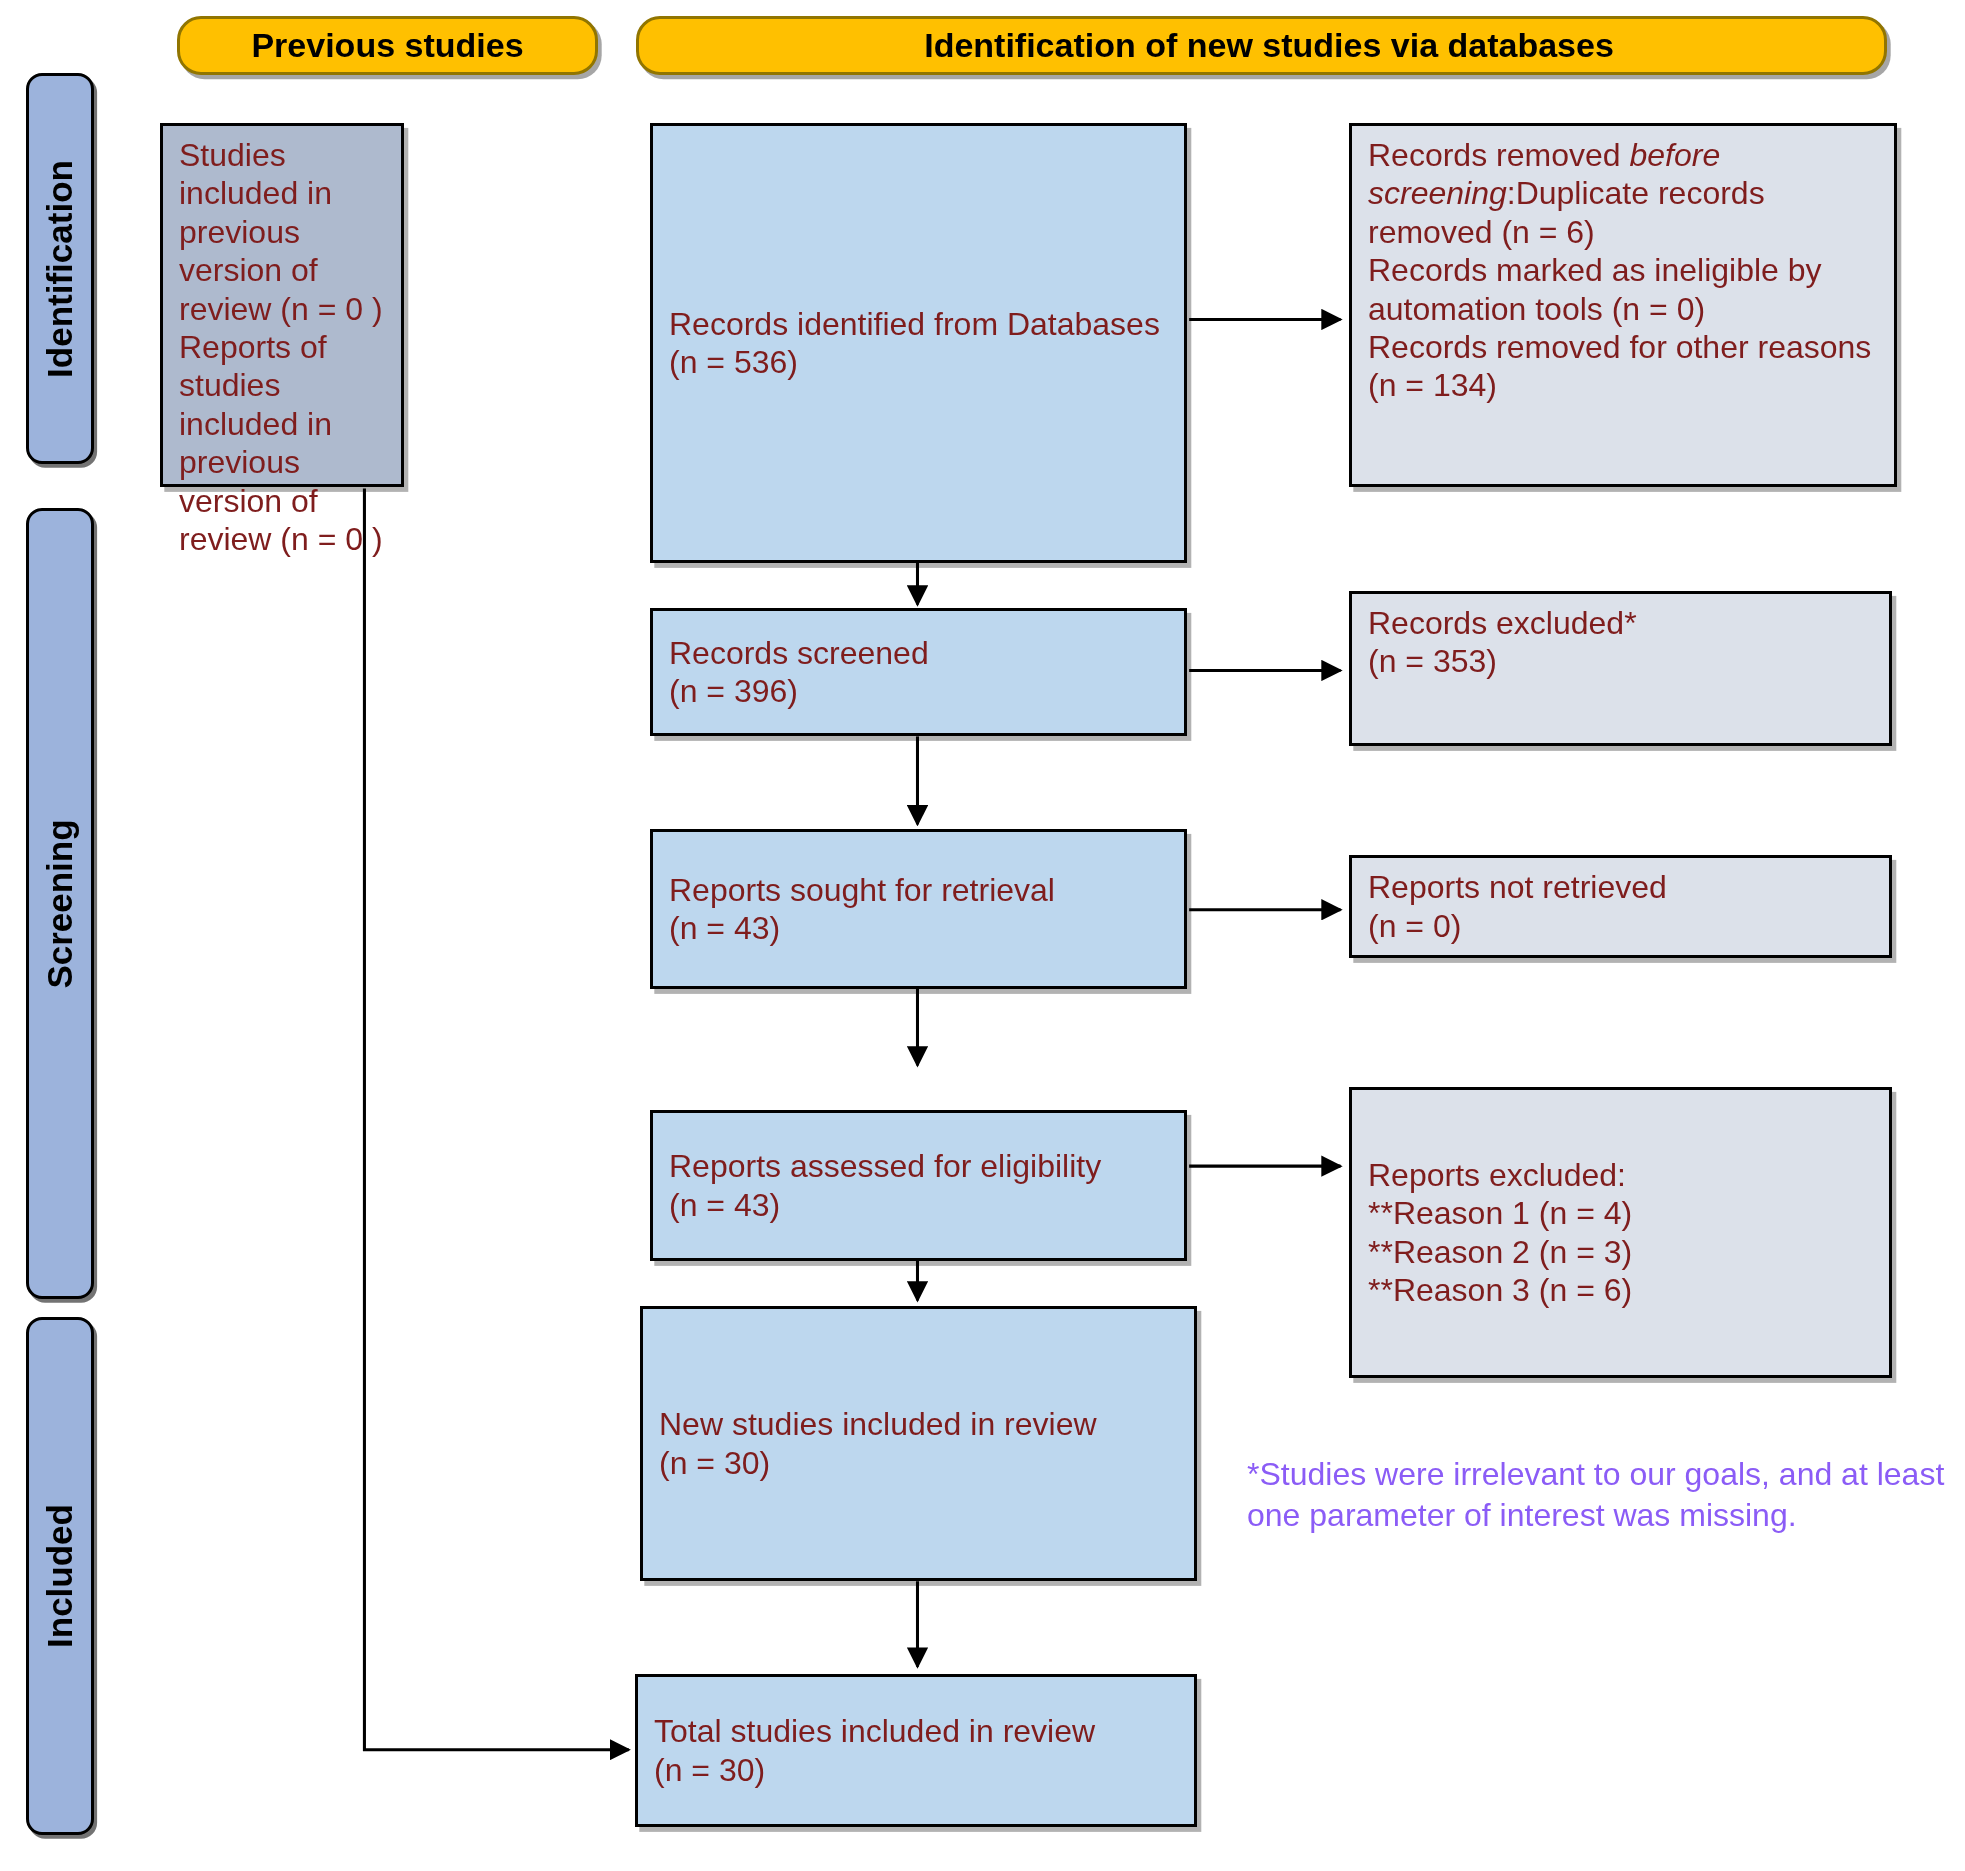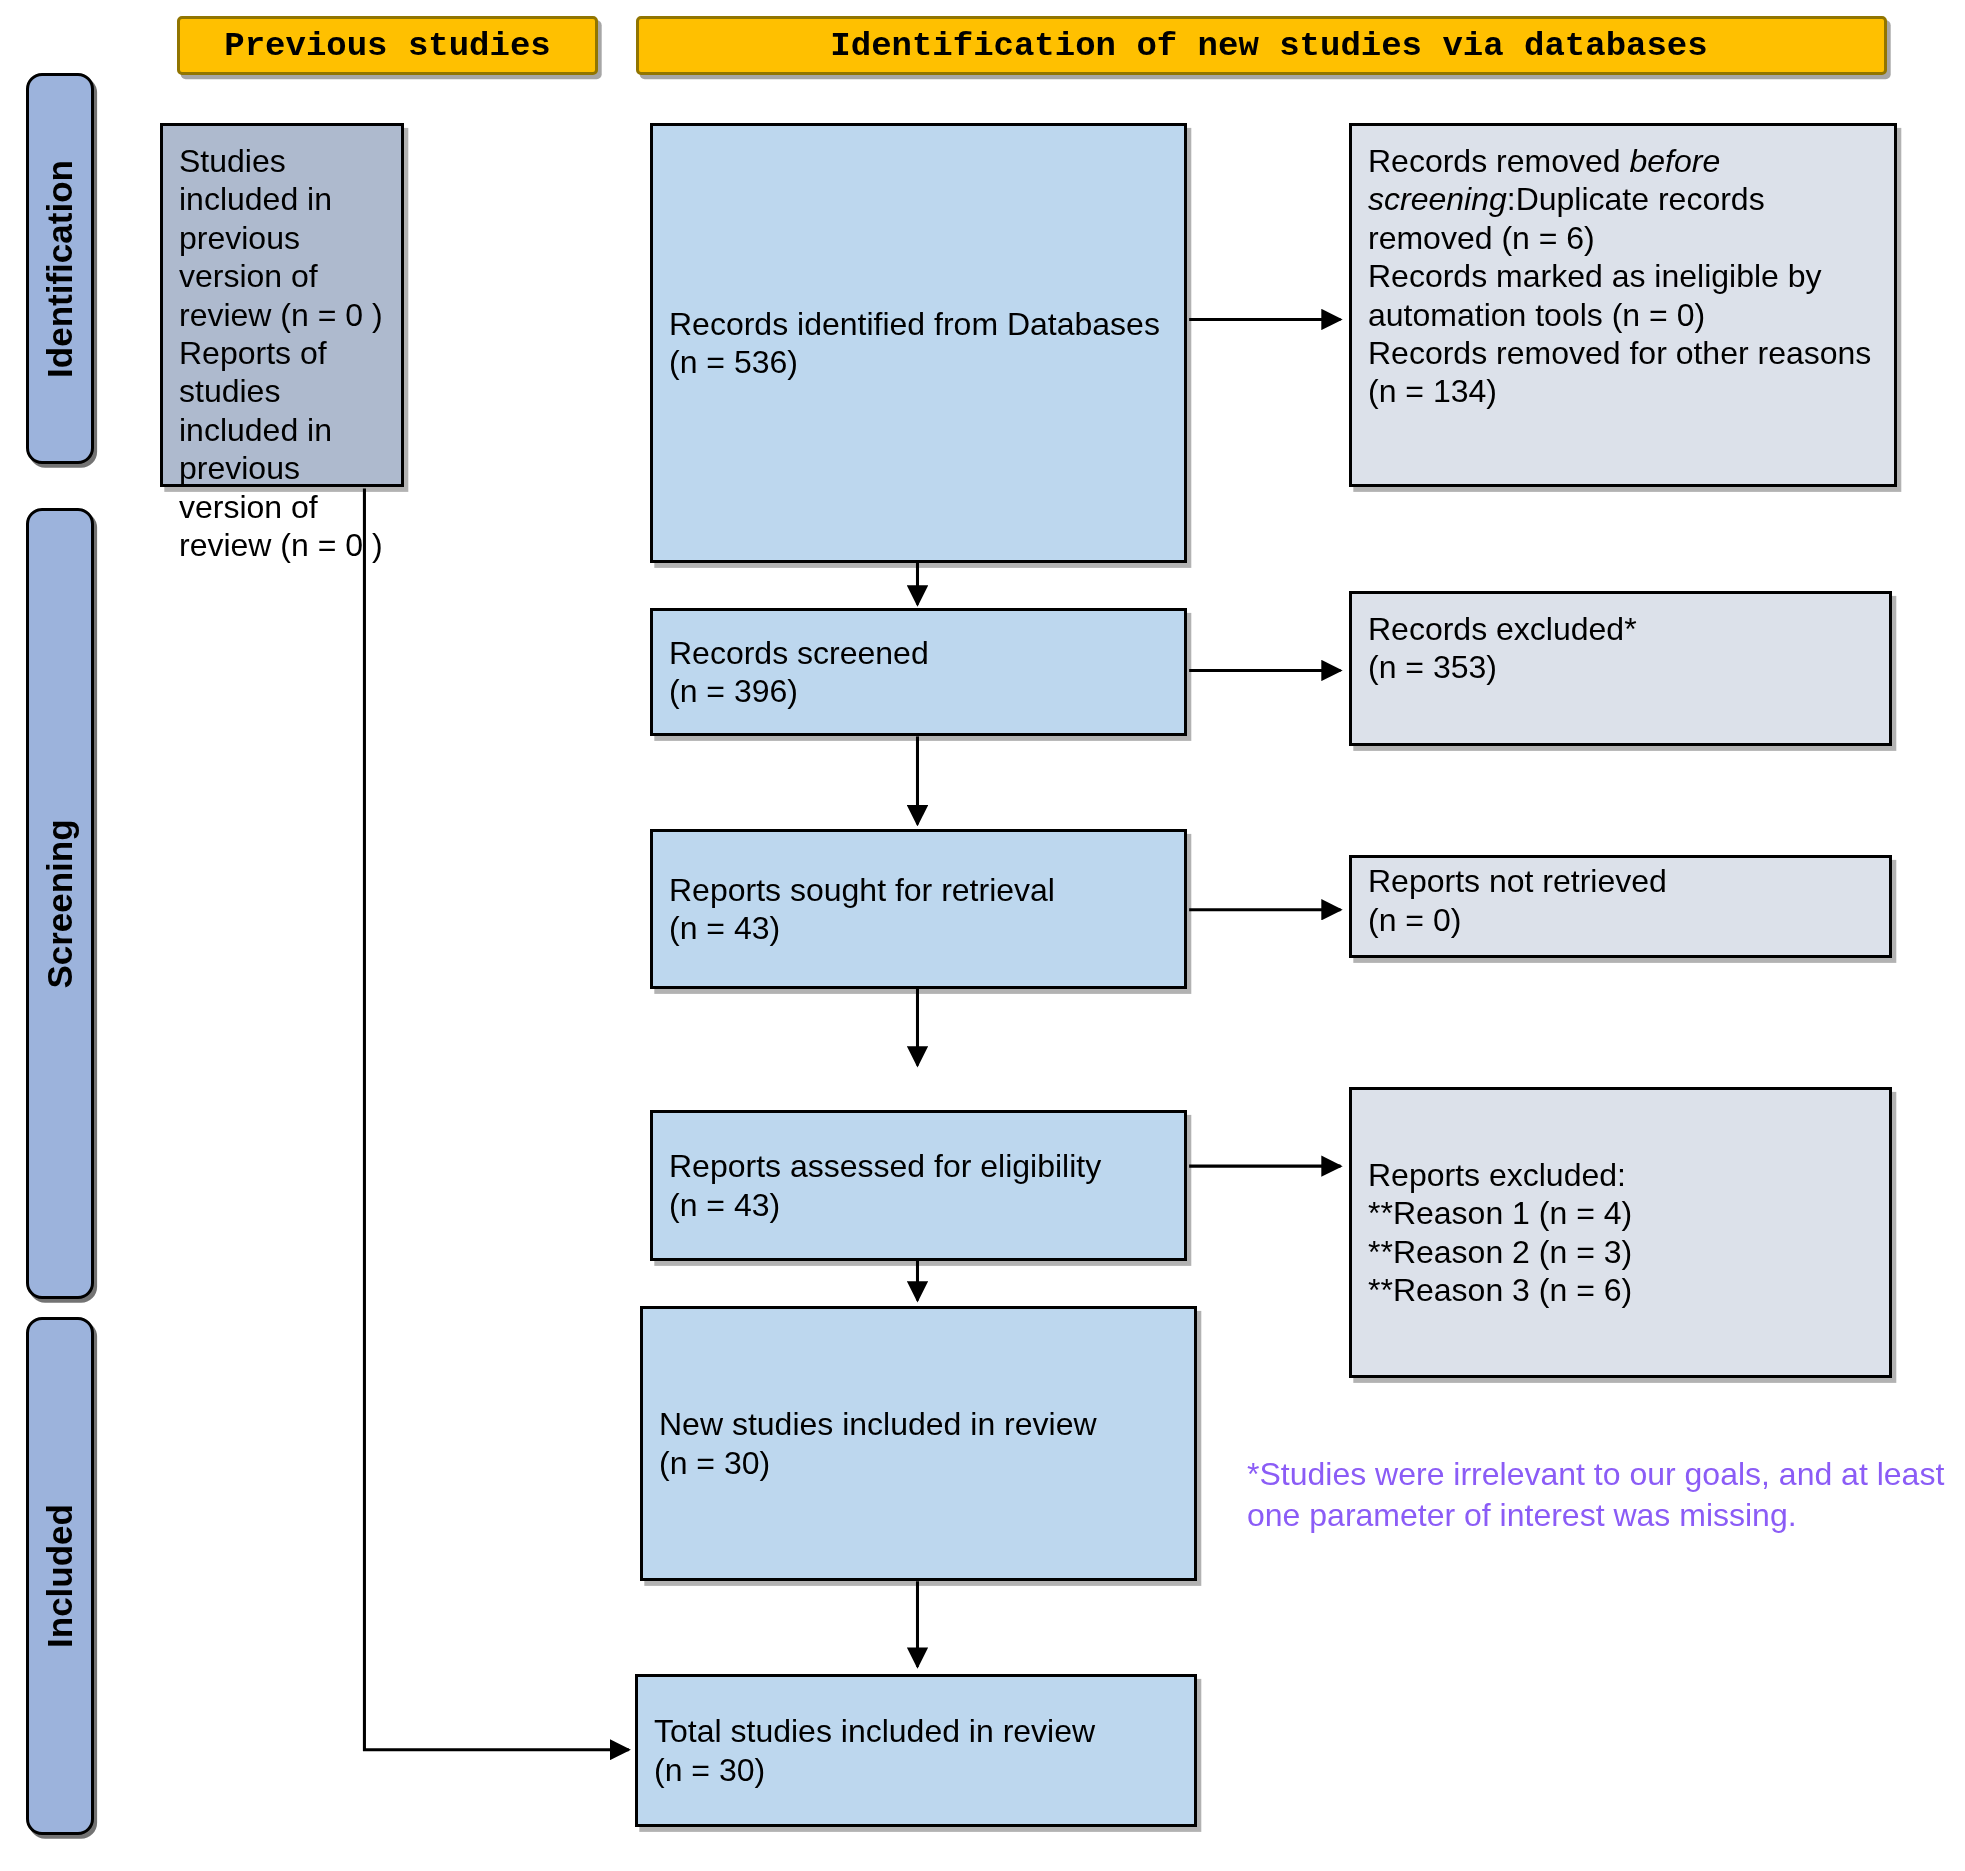--- a/index.html
+++ b/index.html
@@ -38,41 +38,40 @@
     font-weight: bold;
     font-size: 35px;
     color: #000000;
     letter-spacing: 0px;
   }
 
   
   .banner {
     background: #FFC000;
     border: 3.1px solid #917500;
-    border-radius: 5px;
+    border-radius: 24px;
     box-shadow: 3.7px 4.3px 0 rgba(0,0,0,0.35);
     display: flex;
     align-items: center;
     justify-content: center;
     font-weight: bold;
     font-size: 34px;
     color: #000000;
     text-align: center;
-    font-family: Liberation Mono, monospace;
   }
 
   
   .box {
     border: 3.1px solid #000000;
     display: flex;
     align-items: center;
-    padding: 16px 16px;
+    padding: 10px 16px;
     font-size: 32px;
     line-height: 1.20;
-    color: #000000;
+    color: #7f1d1d;
     box-shadow: 4.3px 4.9px 0 rgba(0,0,0,0.30);
   }
   .box-blue  { background: #BDD7EE; }
   .box-grey  { background: #DCE1EA; }
   .box-slate { background: #AEBACE; }
   .box .box-text { display: block; width: 100%; white-space: pre-line; }
   .box.top { align-items: flex-start; }
 
   
   .footnote {

